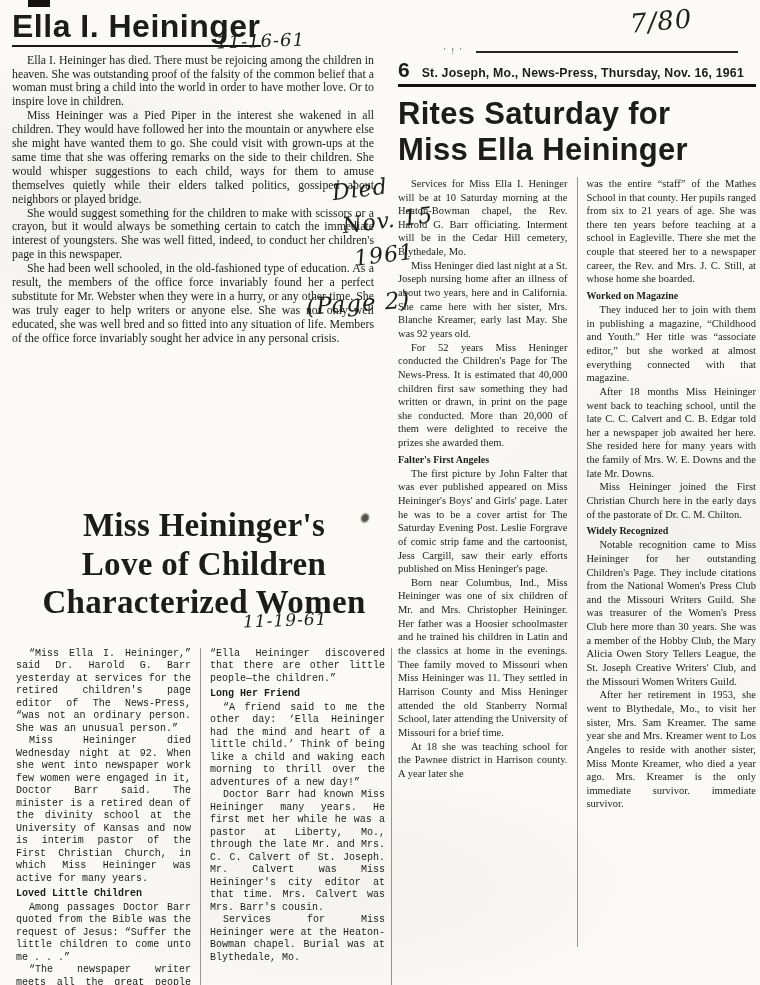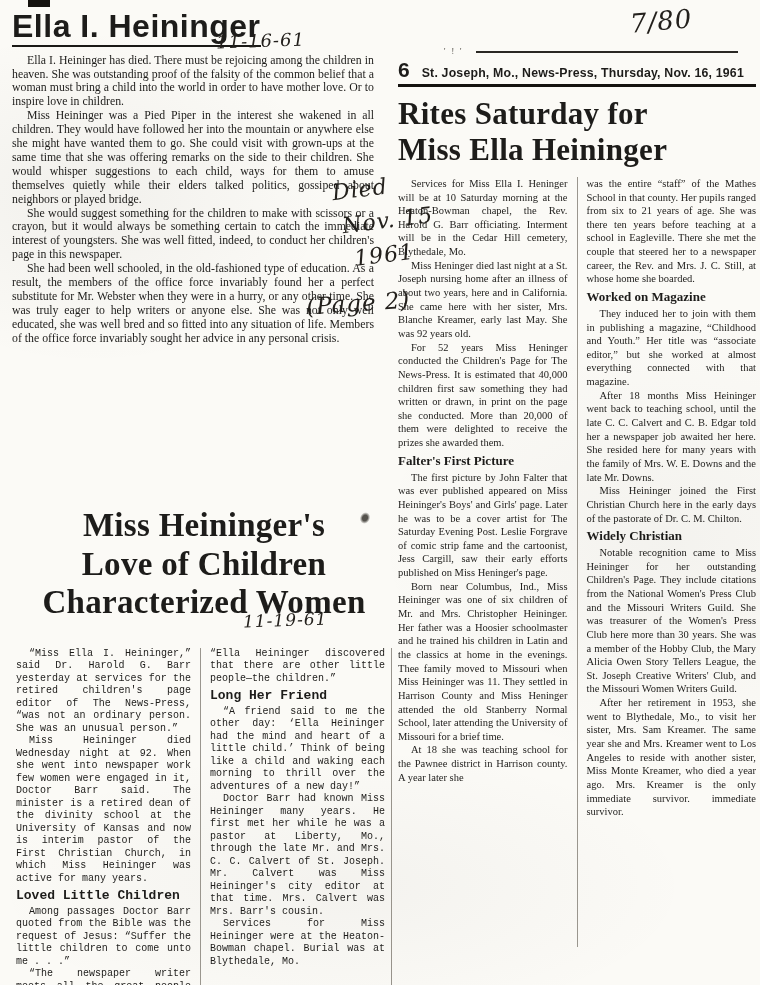--- a/index.html
+++ b/index.html
@@ -40,30 +40,30 @@
   .clip1 .body .para { text-indent:15px; }
 
   
   .clip2 { position:absolute; left:398px; top:4px; width:358px; }
   .masthead { position:relative; margin-top:52px; border-bottom:3px solid #14120f; padding:3px 0 4px; display:flex; align-items:baseline; gap:12px; }
   .mast-top-rule { position:absolute; left:78px; top:-5px; width:262px; border-top:2px solid #2a2824; }
   .mast-specks { position:absolute; left:46px; top:-9px; font-size:8px; color:#44403a; letter-spacing:2px; }
   .mast-num { font-family:"Liberation Sans", sans-serif; font-weight:bold; font-size:21px; line-height:1; }
   .mast-title { font-family:"Liberation Sans", sans-serif; font-weight:bold; font-size:12.3px; letter-spacing:0.2px; }
   .clip2 .headline {
-    margin-top:9px; font-family:Liberation Serif, serif; font-weight:bold;
+    margin-top:9px; font-family:Liberation Sans, sans-serif; font-weight:bold;
     font-size:31px; line-height:1.16; letter-spacing:0.3px;
   }
   .cols { display:flex; margin-top:9px; }
   .col { flex:1; font-size:10.5px; line-height:1.3; text-align:justify; }
   .col + .col { border-left:1px solid #9a968e; margin-left:9px; padding-left:9px; }
   .clip2 .cols { height:770px; overflow:hidden; }
   .para { text-indent:13px; margin:0; }
   .para.noindent { text-indent:0; }
-  .subhead { font-size:13px; font-weight:bold; margin:3px 0 1px; text-align:left; }
+  .subhead { font-size:10px; font-weight:bold; margin:3px 0 1px; text-align:left; }
 
   
   .clip3 { position:absolute; left:16px; top:506px; width:376px; }
   .clip3 .headline {
     font-family:"Liberation Serif", serif; font-weight:bold; font-size:33px;
     line-height:1.17; text-align:center; letter-spacing:0.3px;
   }
   .smudge { position:absolute; left:344px; top:6px; width:10px; height:12px;
     background:radial-gradient(ellipse at center, #2b2822 35%, transparent 70%);
     transform:rotate(25deg); opacity:0.8; }
@@ -106,32 +106,32 @@
     </div>
     <div class="headline">
       <div>Rites Saturday for</div>
       <div>Miss Ella Heininger</div>
     </div>
     <div class="cols">
       <div class="col">
           <p class="para">Services for Miss Ella I. Heninger will be at 10 Saturday morning at the Heaton-Bowman chapel, the Rev. Harold G. Barr officiating. Interment will be in the Cedar Hill cemetery, Blythedale, Mo.</p>
           <p class="para">Miss Heninger died last night at a St. Joseph nursing home after an illness of about two years, here and in California. She came here with her sister, Mrs. Blanche Kreamer, early last May. She was 92 years old.</p>
           <p class="para">For 52 years Miss Heninger conducted the Children's Page for The News-Press. It is estimated that 40,000 children first saw something they had written or drawn, in print on the page she conducted. More than 20,000 of them were delighted to receive the prizes she awarded them.</p>
-          <h4 class="subhead">Falter's First Picture</h4>
+          <h4 class="subhead">Falter's First Angeles</h4>
           <p class="para">The first picture by John Falter that was ever published appeared on Miss Heininger's Boys' and Girls' page. Later he was to be a cover artist for The Saturday Evening Post. Leslie Forgrave of comic strip fame and the cartoonist, Jess Cargill, saw their early efforts published on Miss Heninger's page.</p>
           <p class="para">Born near Columbus, Ind., Miss Heininger was one of six children of Mr. and Mrs. Christopher Heininger. Her father was a Hoosier schoolmaster and he trained his children in Latin and the classics at home in the evenings. Thee family moved to Missouri when Miss Heininger was 11. They settled in Harrison County and Miss Heninger attended the old Stanberry Normal School, later attending the University of Missouri for a brief time.</p>
           <p class="para">At 18 she was teaching school for the Pawnee district in Harrison county. A year later she</p>
         </div>
       <div class="col">
           <p class="para noindent">was the entire “staff” of the Mathes School in that county. Her pupils ranged from six to 21 years of age. She was there ten years before teaching at a school in Eagleville. There she met the couple that steered her to a newspaper career, the Rev. and Mrs. J. C. Still, at whose home she boarded.</p>
           <h4 class="subhead">Worked on Magazine</h4>
           <p class="para">They induced her to join with them in publishing a magazine, “Childhood and Youth.” Her title was “associate editor,” but she worked at almost everything connected with that magazine.</p>
           <p class="para">After 18 months Miss Heininger went back to teaching school, until the late C. C. Calvert and C. B. Edgar told her a newspaper job awaited her here. She resided here for many years with the family of Mrs. W. E. Downs and the late Mr. Downs.</p>
           <p class="para">Miss Heininger joined the First Christian Church here in the early days of the pastorate of Dr. C. M. Chilton.</p>
-          <h4 class="subhead">Widely Christian</h4>
+          <h4 class="subhead">Widely Recognized</h4>
           <p class="para">Notable recognition came to Miss Heininger for her outstanding Children's Page. They include citations from the National Women's Press Club and the Missouri Writers Guild. She was treasurer of the Women's Press Club here more than 30 years. She was a member of the Hobby Club, the Mary Alicia Owen Story Tellers League, the St. Joseph Creative Writers' Club, and the Missouri Women Writers Guild.</p>
           <p class="para">After her retirement in 1953, she went to Blythedale, Mo., to visit her sister, Mrs. Sam Kreamer. The same year she and Mrs. Kreamer went to Los Angeles to reside with another sister, Miss Monte Kreamer, who died a year ago. Mrs. Kreamer is the only immediate survivor. immediate survivor.</p>
         </div>
     </div>
   </div>
 
   <div class="clip3">
     <div class="smudge"></div>
     <div class="headline">
       <div>Miss Heininger's</div>

